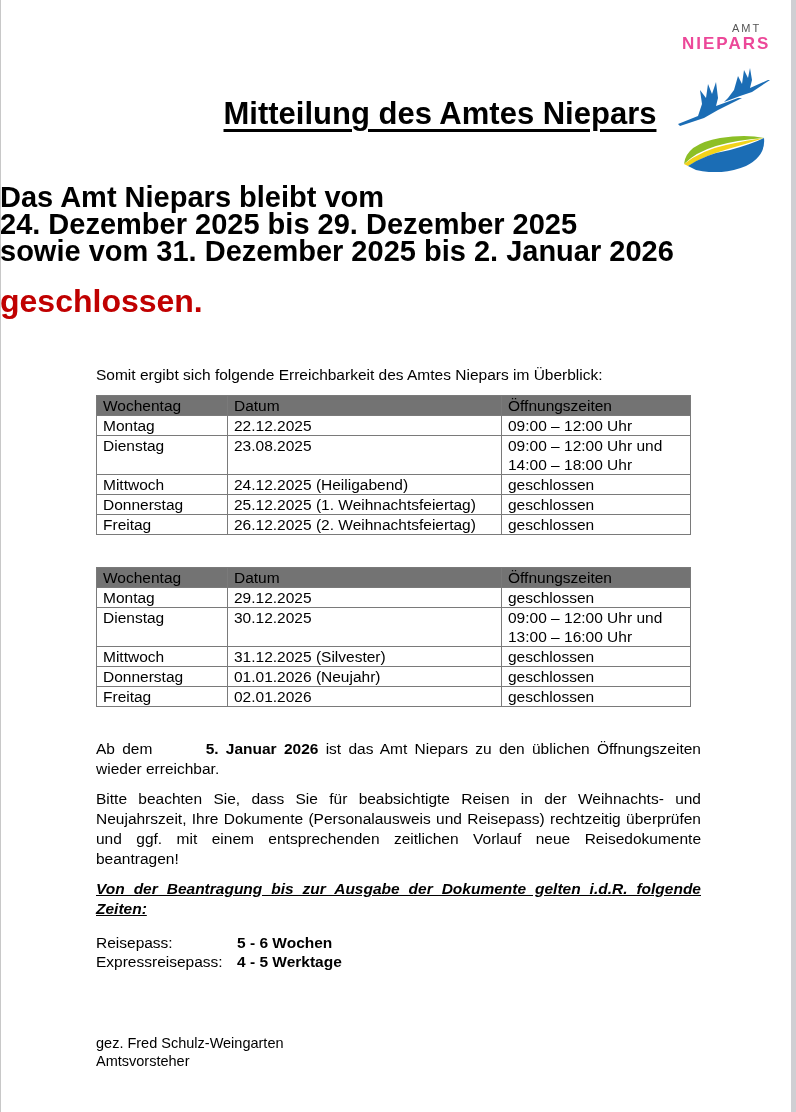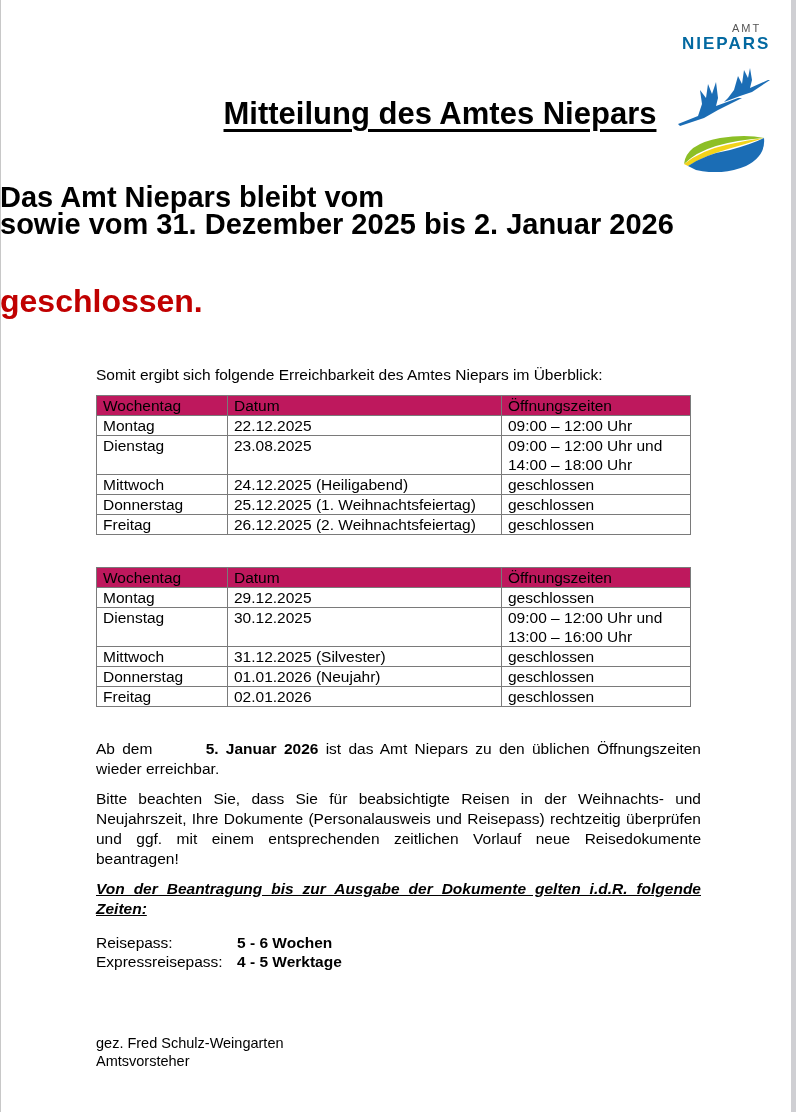--- a/index.html
+++ b/index.html
@@ -5,21 +5,21 @@
   html, body { margin: 0; padding: 0; }
   body {
     width: 796px; height: 1112px; background: #ffffff; position: relative; overflow: hidden;
     font-family: "Liberation Sans", sans-serif; color: #000;
   }
   .edge-left { position: absolute; left: 0; top: 0; width: 1px; height: 1112px; background: #c8c8c8; }
   .edge-right { position: absolute; right: 0; top: 0; width: 5px; height: 1112px; background: #cfcfd3; }
 
   .logo { position: absolute; left: 676px; top: 22px; width: 100px; height: 150px; }
   .logo-amt { position: absolute; top: 0; left: 56px; font-size: 11px; letter-spacing: 2px; color: #555; }
-  .logo-name { position: absolute; top: 12px; left: 6px; font-size: 17px; font-weight: bold; letter-spacing: 2px; color: #0369a1; }
+  .logo-name { position: absolute; top: 12px; left: 6px; font-size: 17px; font-weight: bold; letter-spacing: 2px; color: #ec4899; }
   .logo-art { position: absolute; left: 0; top: 38px; }
 
   .title {
     position: absolute; top: 96px; left: 0; width: 796px; text-align: center;
     font-size: 31px; font-weight: bold; text-decoration: underline; text-underline-offset: 5px; text-decoration-thickness: 3px; padding-left: 42px;
   }
   .headline {
     position: absolute; top: 184px; left: 0; width: 796px; text-align: left;
     font-size: 29px; font-weight: bold; line-height: 27px;
   }
@@ -29,21 +29,21 @@
   }
   .intro { position: absolute; top: 366px; left: 96px; font-size: 15.5px; }
 
   table.hours {
     position: absolute; left: 96px; width: 595px; border-collapse: collapse; font-size: 15.5px;
   }
   table.hours td, table.hours th {
     border: 1px solid #7a7a7a; padding: 0 6px; text-align: left; vertical-align: top; font-weight: normal;
     line-height: 19px; height: 19px;
   }
-  table.hours th { background: #be185d; }
+  table.hours th { background: #737373; }
   table.hours .c1 { width: 118px; }
   table.hours .c2 { width: 261px; }
   #table1 { top: 395px; }
   #table2 { top: 567px; }
 
   .para { position: absolute; left: 96px; width: 605px; font-size: 15.5px; line-height: 20px; text-align: justify; }
   .para b { font-weight: bold; padding-left: 46px; }
   #p1 { top: 739px; }
   #p2 { top: 789px; }
   #p3 { top: 879px; font-weight: bold; font-style: italic; text-decoration: underline; }
@@ -76,20 +76,21 @@
       <path d="M8 104 Q26 90 50 85 Q72 80 88 78 Q70 84 52 89 Q28 96 12 106 Z" fill="#f2d31a"></path>
       <path d="M12 106 Q30 94 54 90 Q76 84 88 78 Q90 96 70 106 Q46 116 20 110 Z" fill="#1b6db5"></path>
     </g>
   </svg>
 </div>
 
 <div class="title">Mitteilung des Amtes Niepars</div>
 
 <div class="headline">
   <div>Das Amt Niepars bleibt vom</div>
+  <div>24. Dezember 2025 bis 29. Dezember 2025</div>
   <div>sowie vom 31. Dezember 2025 bis 2. Januar 2026</div>
 </div>
 
 <div class="closed">geschlossen.</div>
 
 <div class="intro">Somit ergibt sich folgende Erreichbarkeit des Amtes Niepars im Überblick:</div>
 
 <table class="hours" id="table1">
   <thead>
     <tr>

